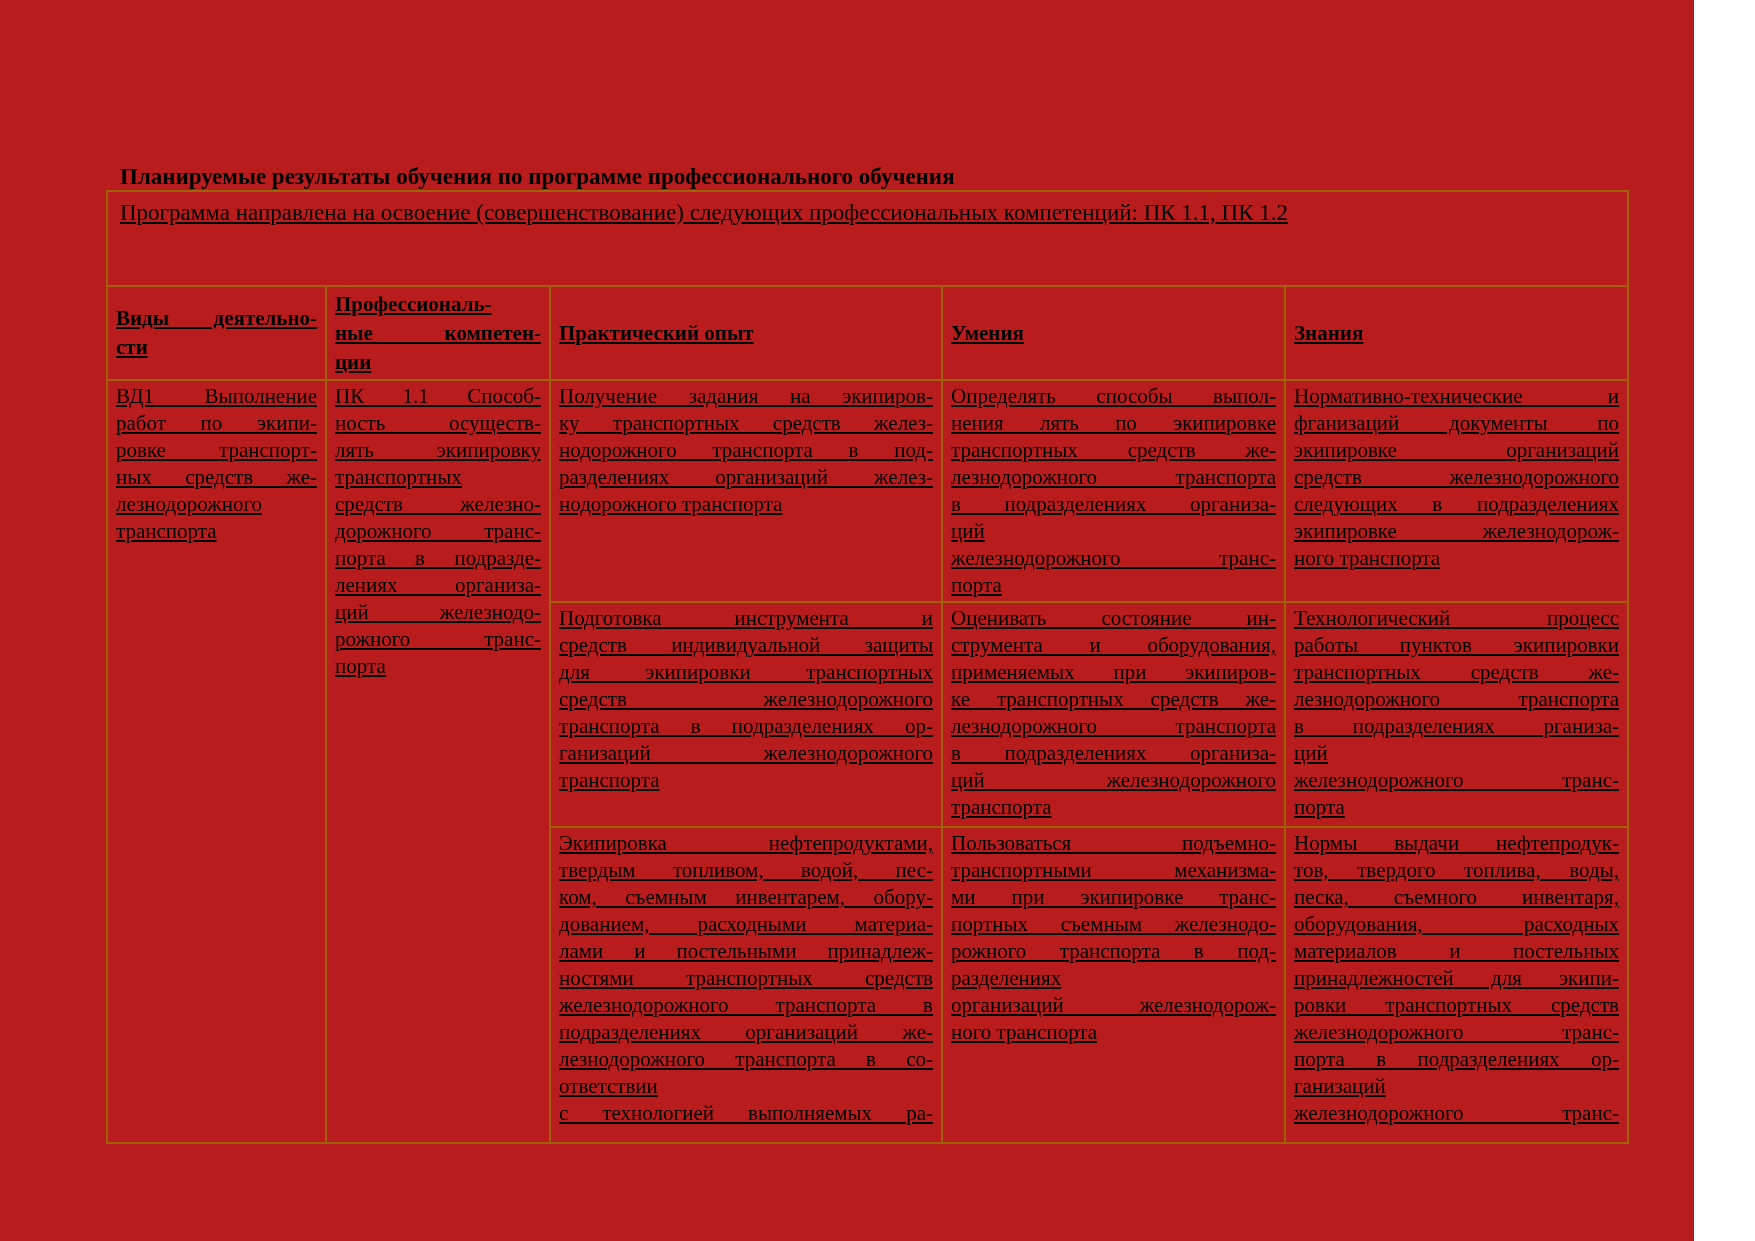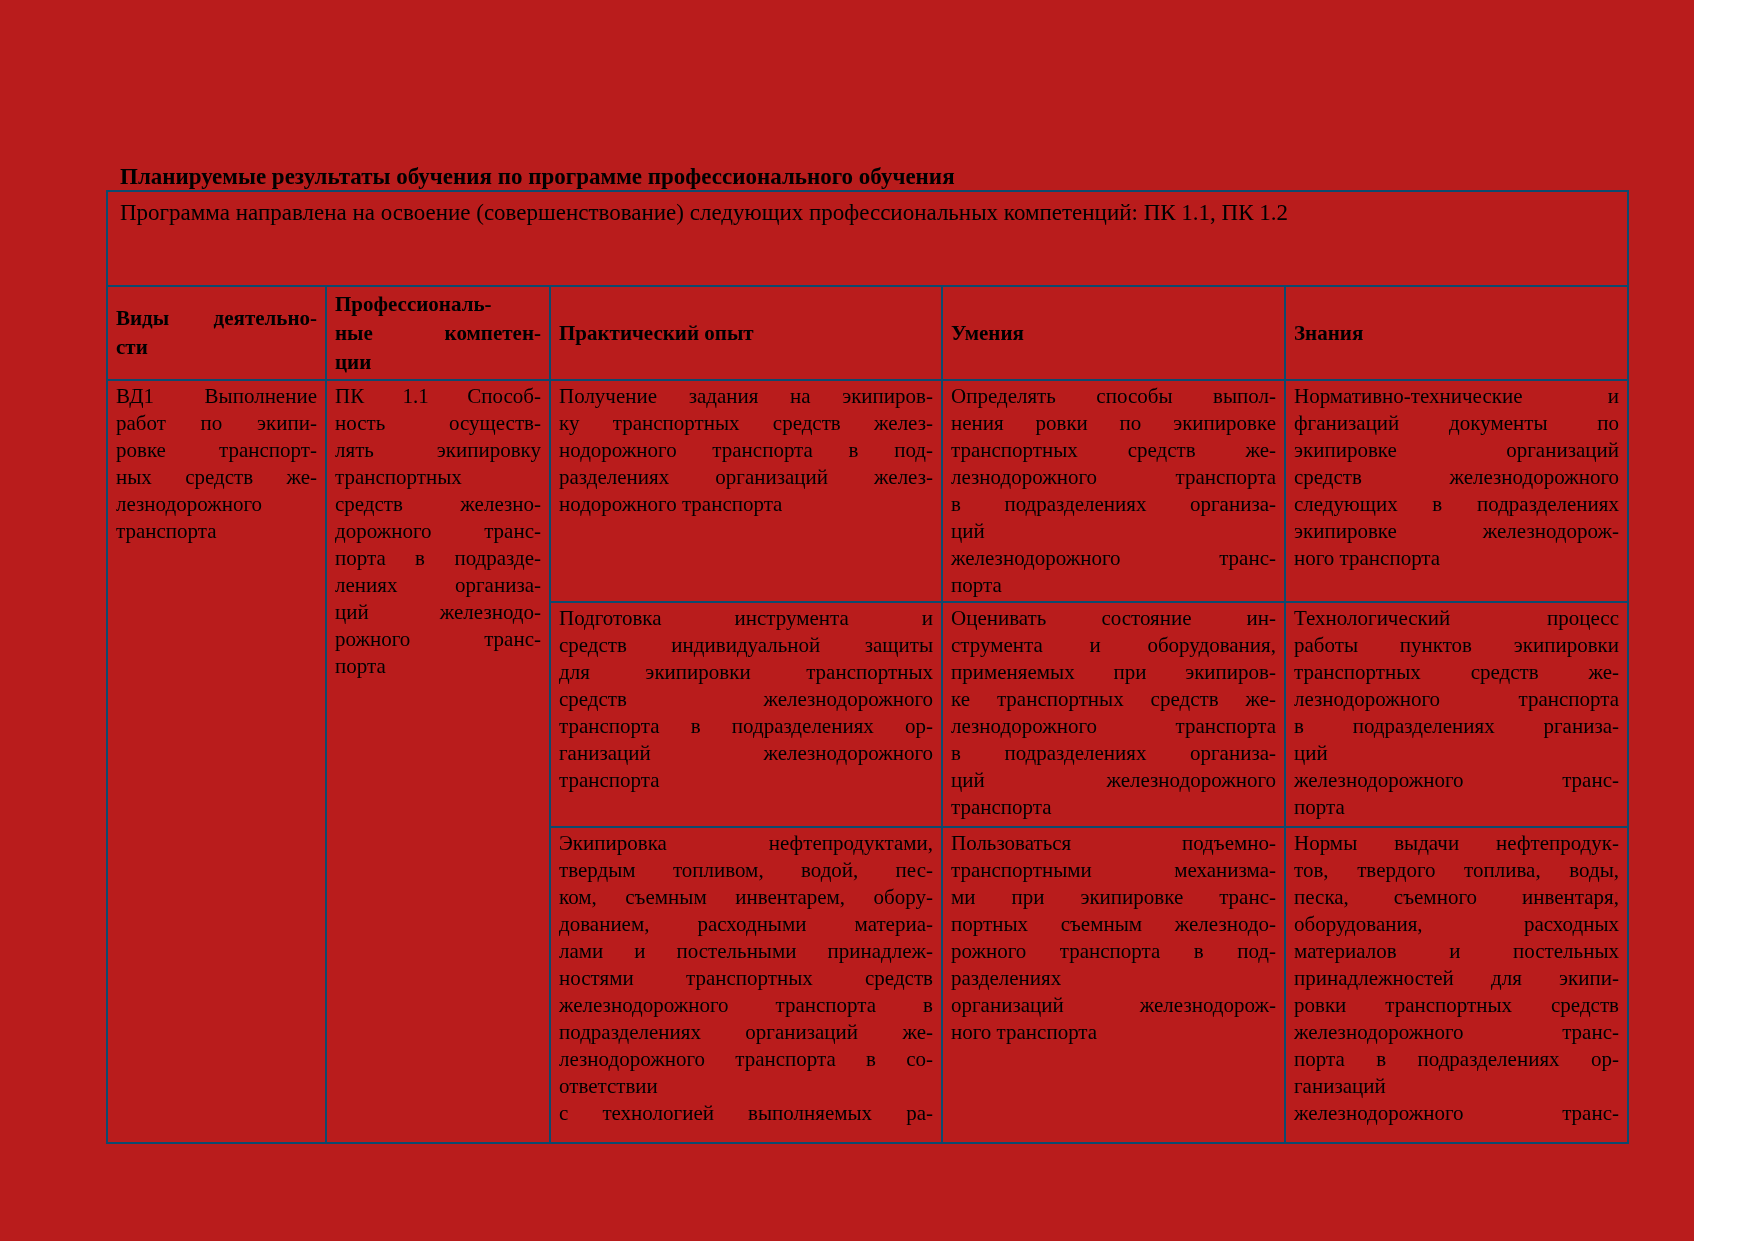--- a/index.html
+++ b/index.html
@@ -8,22 +8,22 @@
     background:#b91c1c; color:#000000;
     font-family:"Liberation Serif", serif;
   }
   .doc { position:absolute; left:106px; top:163px; width:1521px; }
   .heading { font-weight:bold; font-size:23px; line-height:27px; margin-left:14px; white-space:nowrap; }
   .table-label { font-size:22px; line-height:23px; margin-left:14px; }
   table.main {
     border-collapse:collapse; table-layout:fixed; width:1521px;
   }
   table.main td, table.main th {
-    border:2px solid #0c4a6e; vertical-align:top; text-align:left;
-    font-size:21px; font-weight:normal; padding:2px 8px; overflow:hidden;
+    border:2px solid #a16207; vertical-align:top; text-align:left;
+    font-size:21px; font-weight:normal; padding:2px 8px; overflow:hidden;text-decoration:underline;
   }
   tr.intro-row td { height:81px; font-size:23px; line-height:29px; padding:6px 12px; vertical-align:top; }
   tr.head-row th { height:88px; font-weight:bold; vertical-align:middle; line-height:29px; }
   tr.r1 { height:218px; }
   tr.r2 { height:225px; }
   tr.r3 { height:316px; }
   td.body-cell { line-height:27px;margin-top:40px; }
   .ln { text-align:left; }
   .ln.j { text-align:justify; text-align-last:justify; }
 </style>
@@ -90,21 +90,21 @@
             </td>
           <td class="body-cell">
               <div class="ln j">Получение задания на экипиров-</div>
               <div class="ln j">ку транспортных средств желез-</div>
               <div class="ln j">нодорожного транспорта в под-</div>
               <div class="ln j">разделениях организаций желез-</div>
               <div class="ln">нодорожного транспорта</div>
             </td>
           <td class="body-cell">
               <div class="ln j">Определять способы выпол-</div>
-              <div class="ln j">нения ровки по экипировке</div>
+              <div class="ln j">нения лять по экипировке</div>
               <div class="ln j">транспортных средств же-</div>
               <div class="ln j">лезнодорожного транспорта</div>
               <div class="ln j">в подразделениях организа-</div>
               <div class="ln">ций</div>
               <div class="ln j">железнодорожного транс-</div>
               <div class="ln">порта</div>
             </td>
           <td class="body-cell">
               <div class="ln j">Нормативно-технические и</div>
               <div class="ln j">фганизаций документы по</div>

